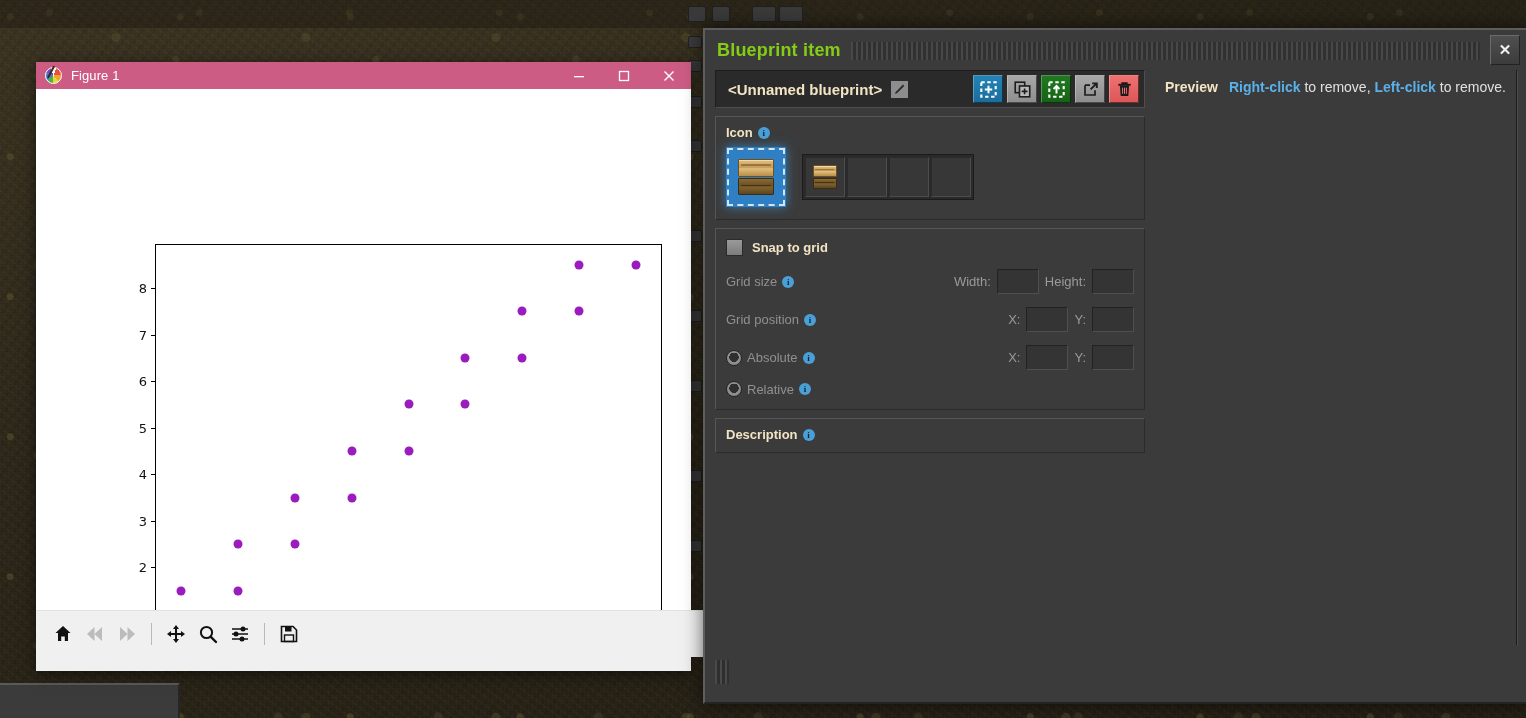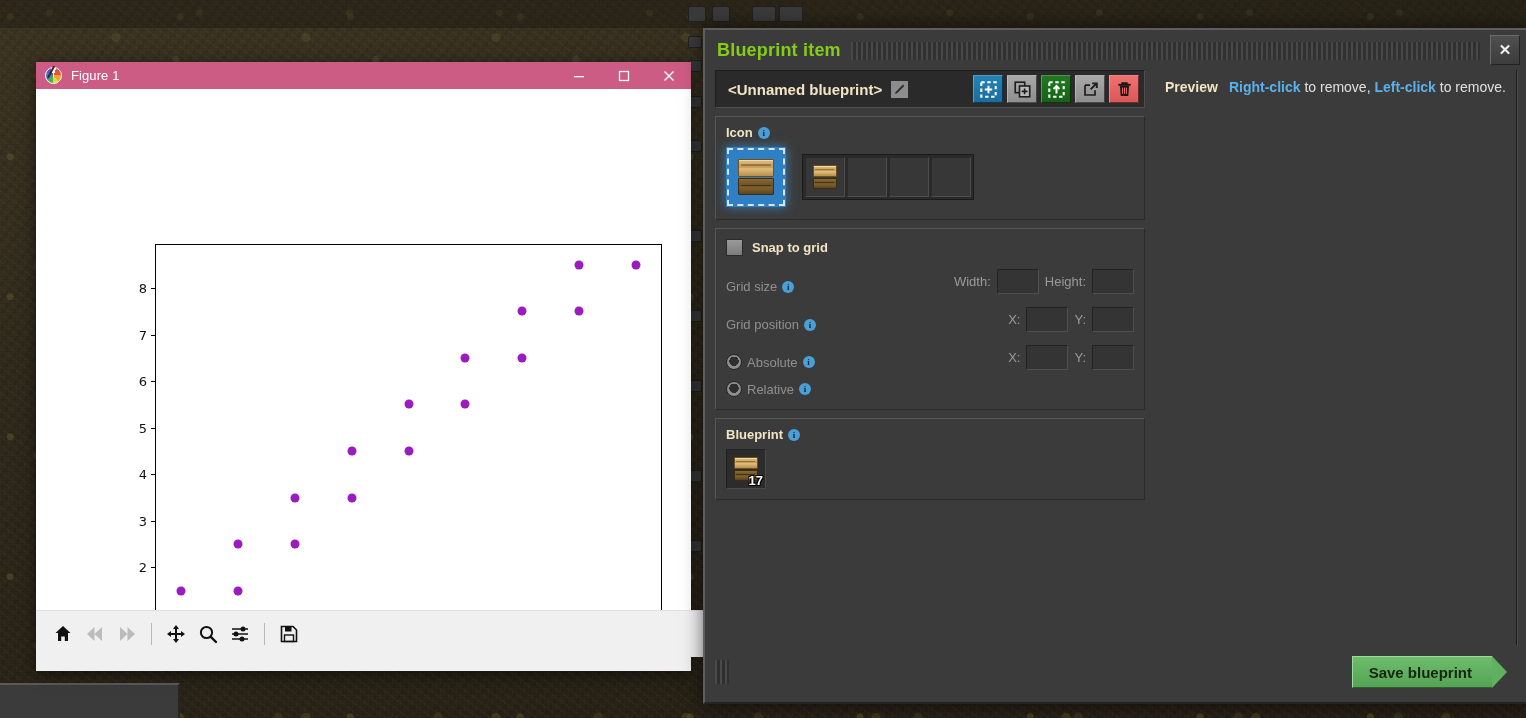--- a/index.html
+++ b/index.html
@@ -211,21 +211,21 @@
   }
 
   
   #snap-panel{padding:10px 10px 12px 10px;}
   .check-row{display:flex;align-items:center;gap:9px;}
   .checkbox{
     width:15px;height:15px;background:linear-gradient(180deg,#9a9a9a,#7c7c7c);
     border-top:1px solid #ararar;border:1px solid #2b2b2b;
   }
   .snap-label{font-size:13px;font-weight:bold;color:#f2e4c4;}
-  .grid-row{display:flex;align-items:flex-end;margin-top:13px;font-size:13px;color:#909090;}
+  .grid-row{display:flex;align-items:center;margin-top:13px;font-size:13px;color:#909090;}
   .grid-row .gl{display:flex;align-items:center;gap:5px;}
   .grid-row .rght{margin-left:auto;display:flex;align-items:center;gap:6px;}
   .fieldlabel{color:#9a9a9a;font-size:13px;}
   .numfield{
     width:40px;height:23px;background:#343434;
     border-top:1px solid #222;border-left:1px solid #222;
     border-right:1px solid #4f4f4f;border-bottom:1px solid #4f4f4f;
   }
   .radio{
     width:14px;height:14px;border-radius:50%;
@@ -551,31 +551,22 @@
           <span class="gl">
             <span class="radio"></span>
             <span>Relative</span>
             <span class="info-i">i</span>
           </span>
         </div>
       </div>
 
       <div id="comp-panel" class="panel">
         <div class="sec-title">
-          <span>Blueprint</span>
+          <span>Description</span>
           <span class="info-i">i</span>
-        </div>
-        <div id="comp-row">
-          <div class="cslot">
-            <span class="chest" style="width:28px;height:28px;">
-              <span class="chest-lid"></span>
-                <span class="chest-body"></span>
-            </span>
-            <span class="count">17</span>
-          </div>
         </div>
       </div>
 
     </div>
 
     <div class="col-right">
       <div id="preview-head">
         <span class="pv-title">Preview</span>
         <span class="hint">
           <b>Right-click</b><span> to remove, </span><b>Left-click</b><span> to remove.</span>
@@ -667,15 +658,14 @@
             <span class="chest-lid"></span>
             <span class="chest-body"></span>
           </div>
         </div>
     </div>
 
   </div>
 
   <div id="fac-footer">
     <span id="footer-grip"></span>
-    <span id="save-btn">Save blueprint</span>
   </div>
 </div>
 
 </body></html>

